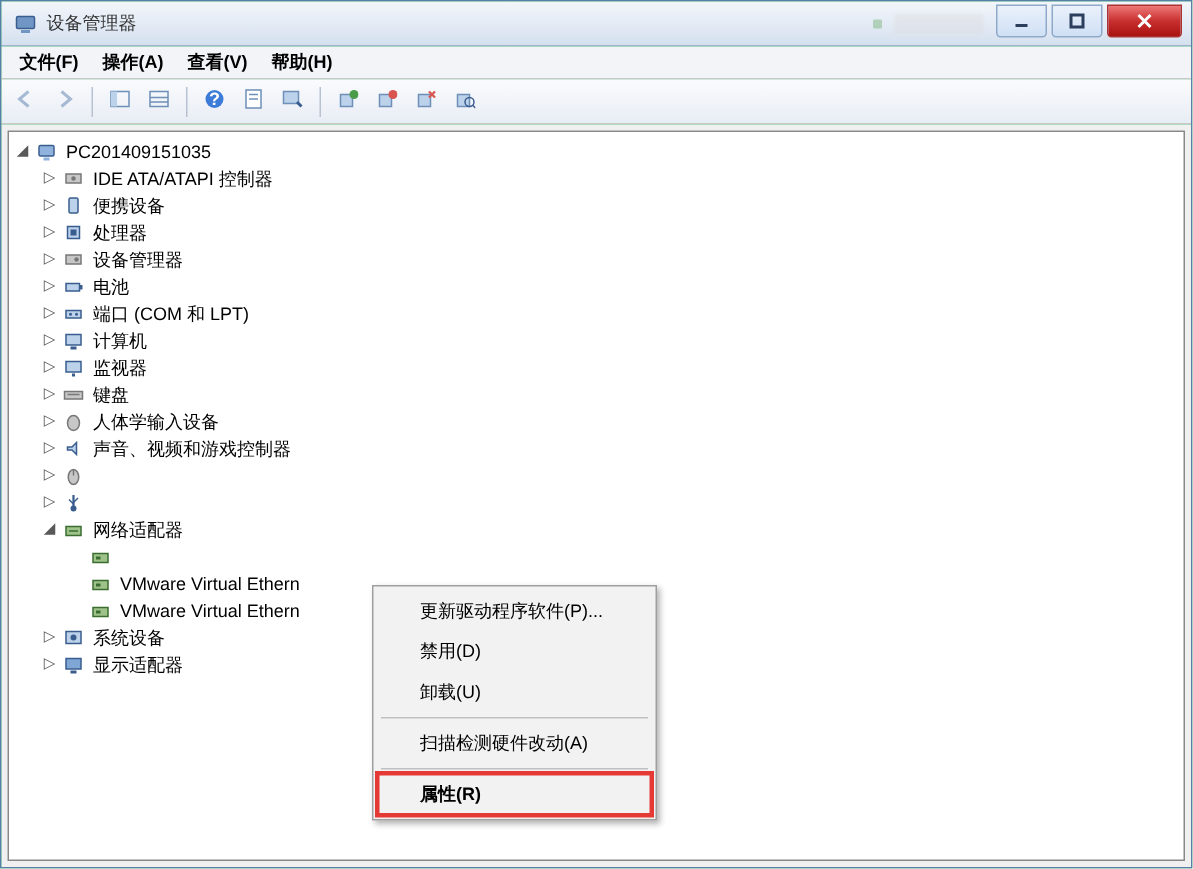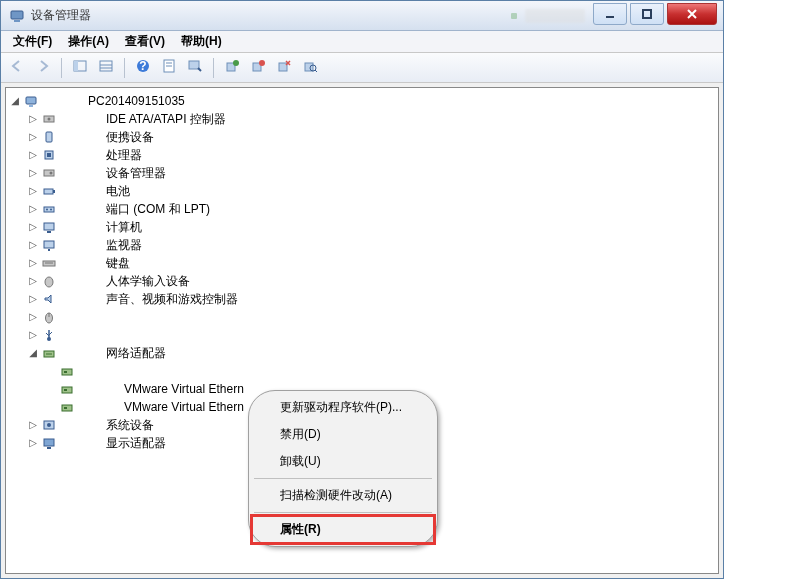--- a/index.html
+++ b/index.html
@@ -1,18 +1,18 @@
 <!DOCTYPE html>
 <html><head>
 <meta charset="utf-8">
 <style>
 * { margin: 0; padding: 0; box-sizing: border-box; font-family: "Microsoft YaHei", "Segoe UI", Tahoma, sans-serif; font-size: 12px; }
 body { background: #fff; width: 795px; height: 579px; overflow: hidden; }
 
-.window { width: 724px; height: 579px; border: 1px solid #5a7fa6; background: #22c55e; display: flex; flex-direction: column; }
+.window { width: 795px; height: 579px; border: 1px solid #5a7fa6; background: #22c55e; display: flex; flex-direction: column; }
 
 .titlebar { height: 30px; background: linear-gradient(to bottom, #f3f6fb 0%, #e4ebf5 50%, #d5e0ef 100%); display: flex; align-items: center; padding-left: 8px; border-bottom: 1px solid #a0b3cc; }
 .titlebar .icon-slot { width: 16px; height: 16px; margin-right: 6px; display: flex; align-items: center; justify-content: center; }
 .titlebar .title-text { flex: 1; color: #333; }
 .titlebar .status-area { display: flex; align-items: center; gap: 8px; margin-right: 8px; opacity: 0.4; }
 .titlebar .status-dot { width: 6px; height: 6px; background: #6a6; border-radius: 1px; }
 .titlebar .status-blur { width: 60px; height: 14px; background: #ddd; filter: blur(1px); border-radius: 2px; }
 .window-controls { display: flex; height: 22px; margin-top: -4px; }
 .win-btn { width: 34px; height: 22px; display: flex; align-items: center; justify-content: center; border: 1px solid #8ea9c9; border-radius: 0 0 3px 3px; margin-right: 3px; cursor: pointer; }
 .win-btn.min { background: linear-gradient(to bottom,#eaf1fb,#cfe0f5); }
@@ -28,21 +28,21 @@
 .tool-btn.disabled { opacity: 0.4; cursor: default; }
 .tool-sep { width: 1px; height: 20px; background: #b8c2d0; margin: 0 4px; }
 
 .content-wrap { flex: 1; padding: 4px; background: #f0f0f0; overflow: hidden; }
 .content { width: 100%; height: 100%; border: 1px solid #888; background: #fff; overflow: auto; position: relative; }
 
 .tree { padding: 4px 2px; user-select: none; }
 .tree-row { display: flex; align-items: center; height: 18px; line-height: 18px; white-space: nowrap; }
 .tree-row .expander { width: 14px; height: 14px; display: flex; align-items: center; justify-content: center; cursor: pointer; color: #595959; font-size: 10px; }
 .tree-row .node-icon { width: 16px; height: 16px; margin: 0 3px 0 1px; display: flex; align-items: center; justify-content: center; }
-.tree-row .node-label { padding: 0 2px; margin-left: 44px; }
+.tree-row .node-label { padding: 0 2px; }
 .tree-row.selected .node-label { background: #cde8ff; border: 1px dotted #6ba7e0; padding: 0 1px; }
 .indent { display: inline-block; }
 
 .ctx-menu { position: absolute; background: #f2f2f2; border: 1px solid #a0a0a0; box-shadow: 2px 2px 4px rgba(0,0,0,0.3); padding: 3px 3px; min-width: 190px; z-index: 100; }
 .ctx-item { padding: 5px 20px 5px 28px; cursor: pointer; white-space: nowrap; }
 .ctx-sep { height: 1px; background: #c0c0c0; margin: 3px 2px; }
 .ctx-item.highlighted { outline: 3px solid #e53935; outline-offset: -1px; font-weight: bold; }
 </style>
 </head>
 <body>
@@ -372,21 +372,21 @@
             <span class="node-icon">
               <svg width="14" height="14">
                 <rect x="2" y="3" width="10" height="7" fill="#7fa6d4" stroke="#3a5d8f"></rect>
                 <rect x="5" y="11" width="4" height="2" fill="#3a5d8f"></rect>
               </svg>
             </span>
             <span class="node-label">显示适配器</span>
           </div>
         </div>
 
-      <div class="ctx-menu" id="ctx" style="left:242px; top:302px;border-radius:27px;">
+      <div class="ctx-menu" id="ctx" style="left:242px; top:302px;">
           <div class="ctx-item">更新驱动程序软件(P)...</div>
           <div class="ctx-item">禁用(D)</div>
           <div class="ctx-item">卸载(U)</div>
           <div class="ctx-sep"></div>
           <div class="ctx-item">扫描检测硬件改动(A)</div>
           <div class="ctx-sep"></div>
           <div class="ctx-item highlighted">属性(R)</div>
         </div>
     </div>
   </div>

